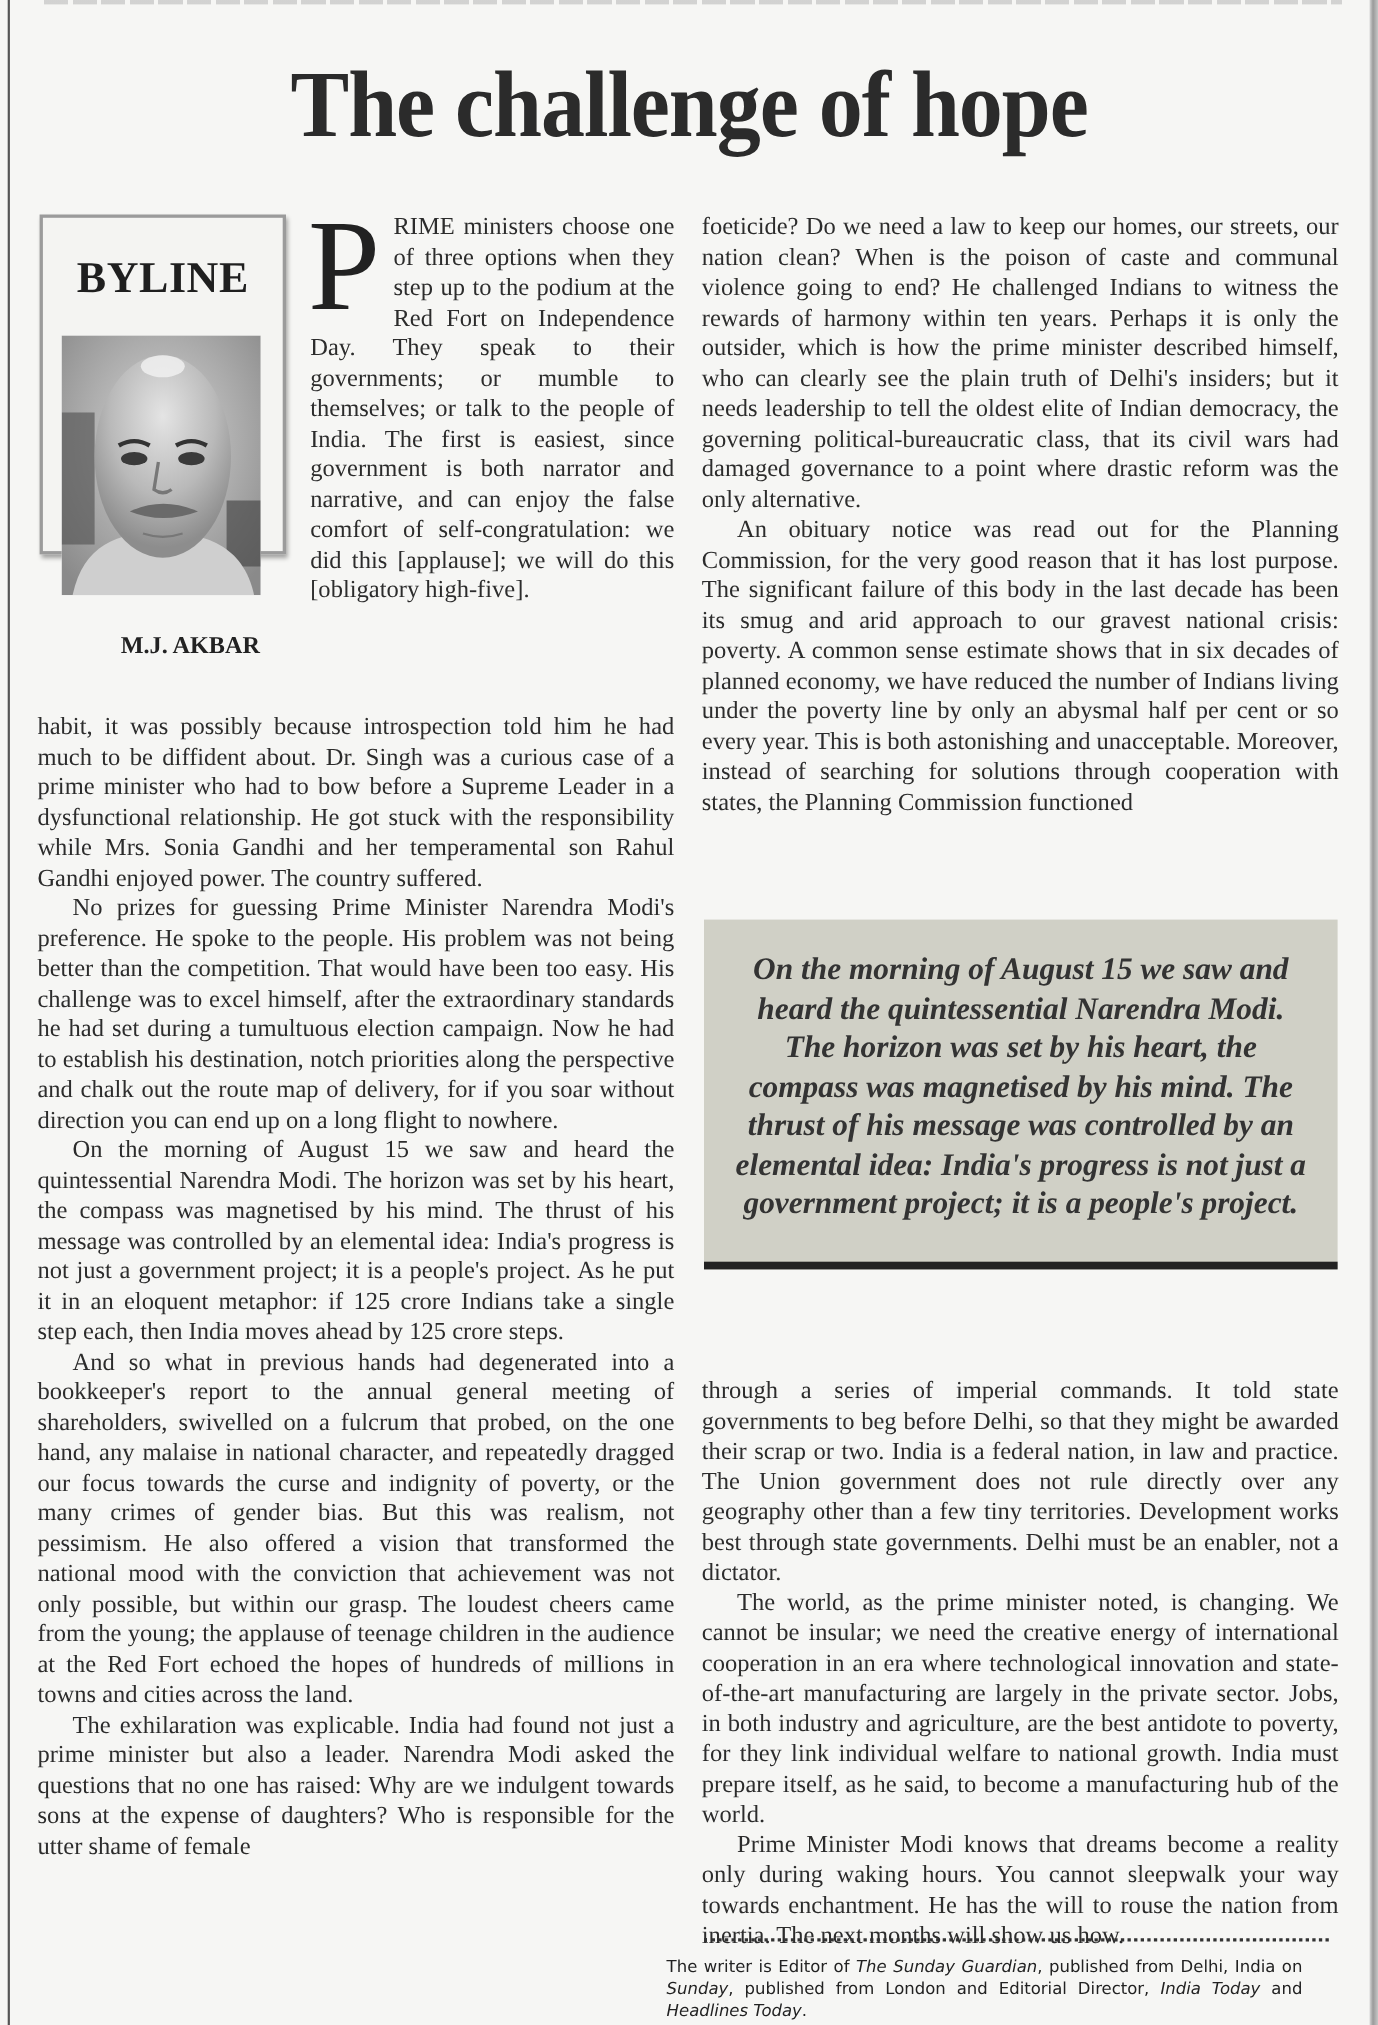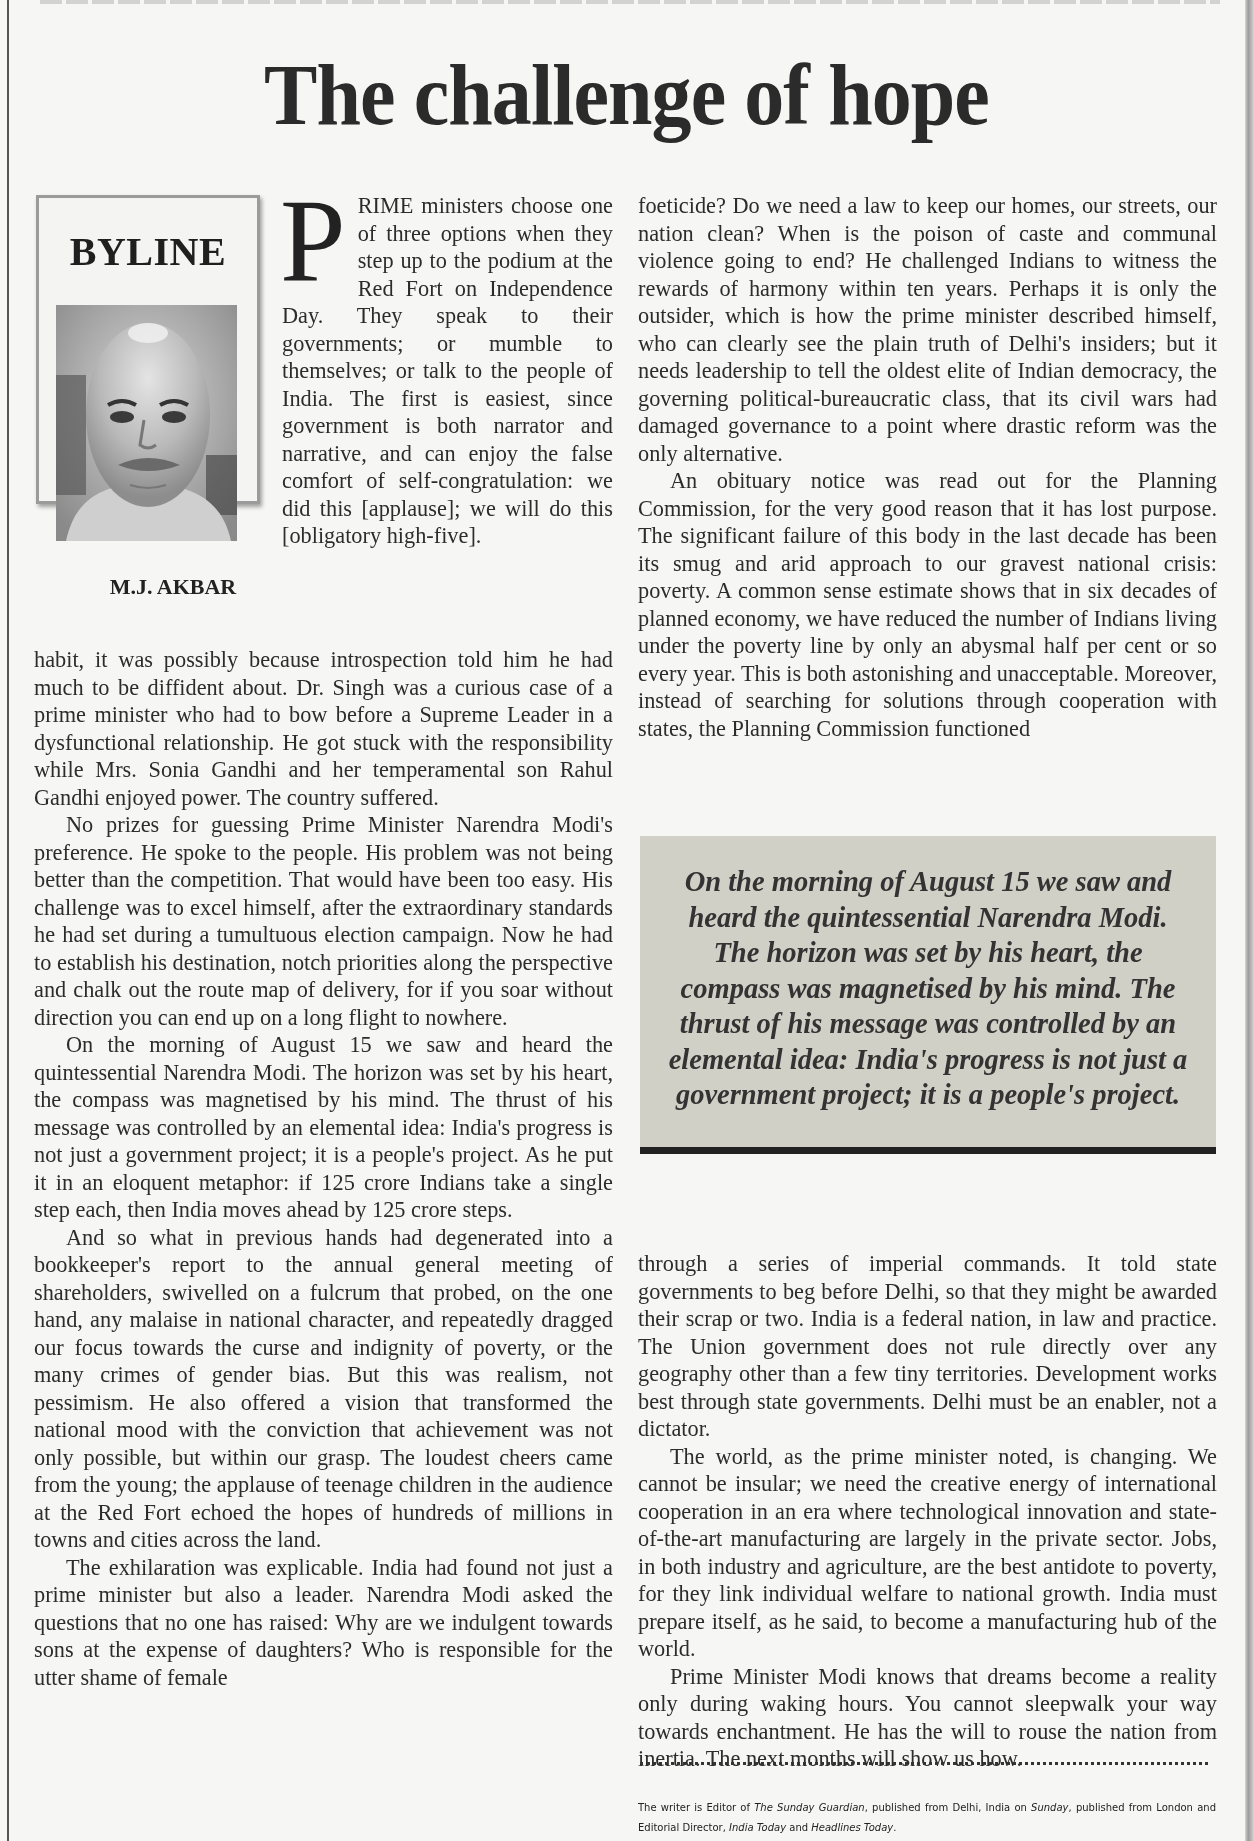--- a/index.html
+++ b/index.html
@@ -39,23 +39,23 @@
   #col2-top { left: 638px; top: 192px; width: 579px; font-family: Liberation Serif, serif; }
   #col2-bottom { left: 638px; top: 1250px; width: 579px; }
 
   .pullquote { position: absolute; left: 640px; top: 836px; width: 576px; height: 318px;
     background: #d0d0c6; border-bottom: 7px solid #222; padding: 28px 26px 0 26px; }
   .pullquote p { font-family: "Liberation Serif", "DejaVu Serif", serif; font-style: italic;
     font-weight: bold; font-size: 28.5px; line-height: 35.5px; text-align: center; color: #333; }
 
   .dotted-rule { position: absolute; left: 640px; top: 1762px; width: 568px; height: 0;
     border-top: 3px dotted #333; }
-  .credit { position: absolute; left: 638px; top: 1778px; width: 578px;
-    font-family: "DejaVu Sans", "Liberation Sans", sans-serif; font-size: 10px; line-height: 20px;
-    text-align: justify; color: #222; margin-top: 20px; }
+  .credit { position: absolute; left: 606px; top: 1778px; width: 578px;
+    font-family: "DejaVu Sans", "Liberation Sans", sans-serif; font-size: 15px; line-height: 20px;
+    text-align: justify; color: #222; }
   .credit i { font-style: italic; }
 </style>
 </head>
 <body>
 
 <div class="frame-left"></div>
 <div class="frame-right"></div>
 <div class="top-strip"></div>
 
 <h1 class="headline">The challenge of hope</h1>

